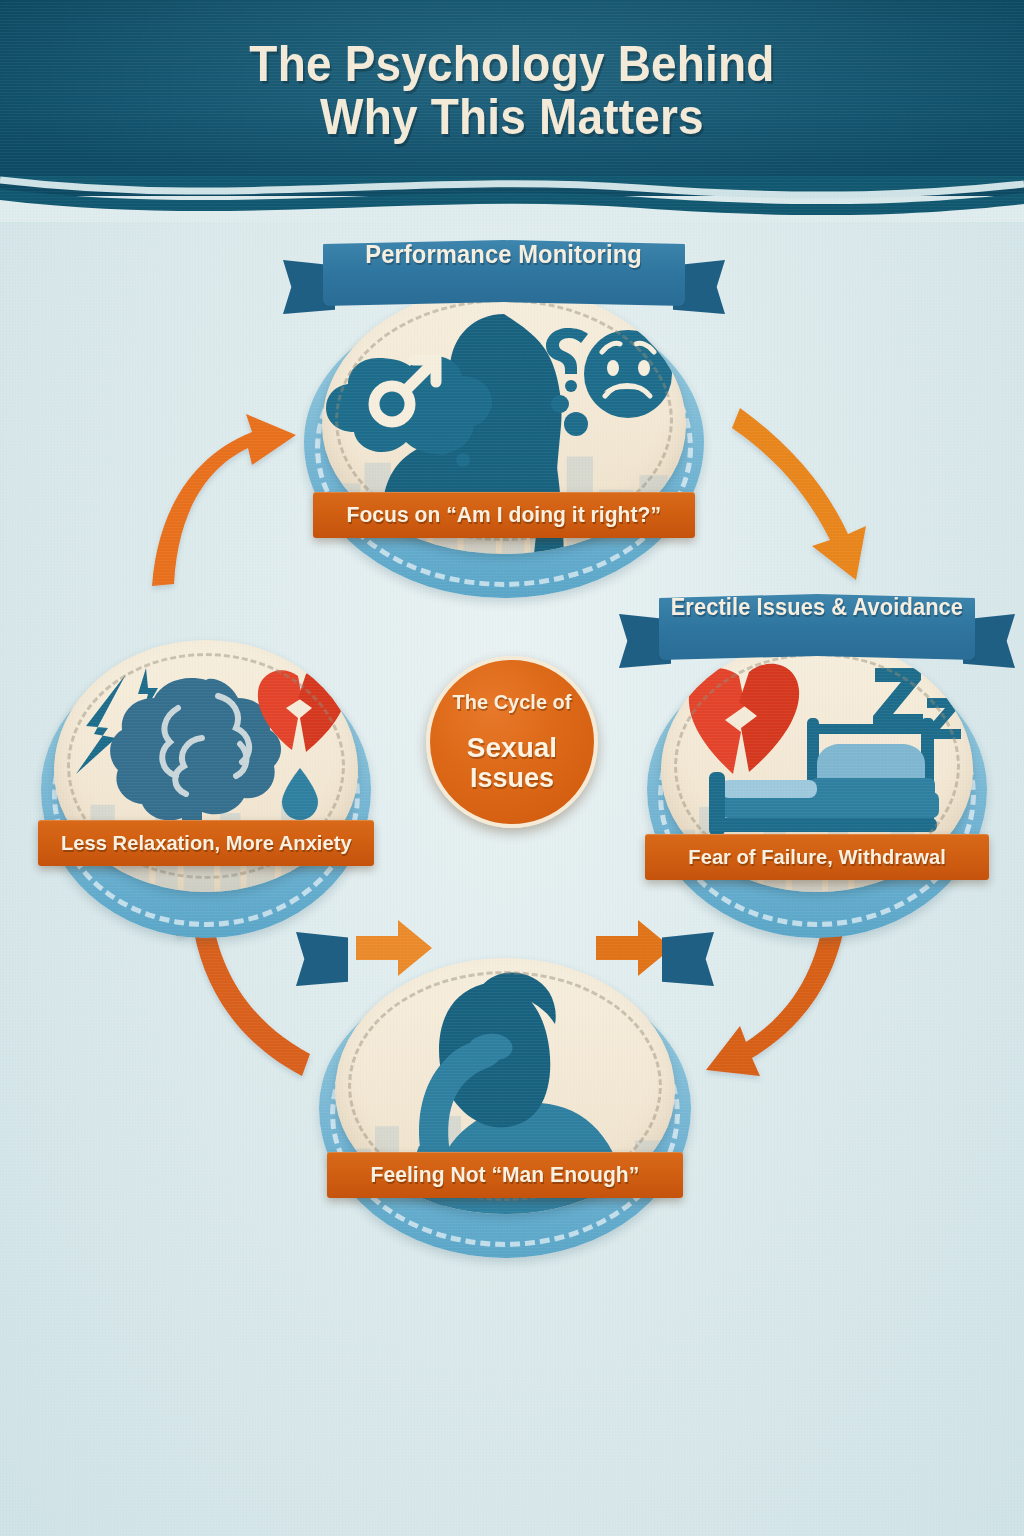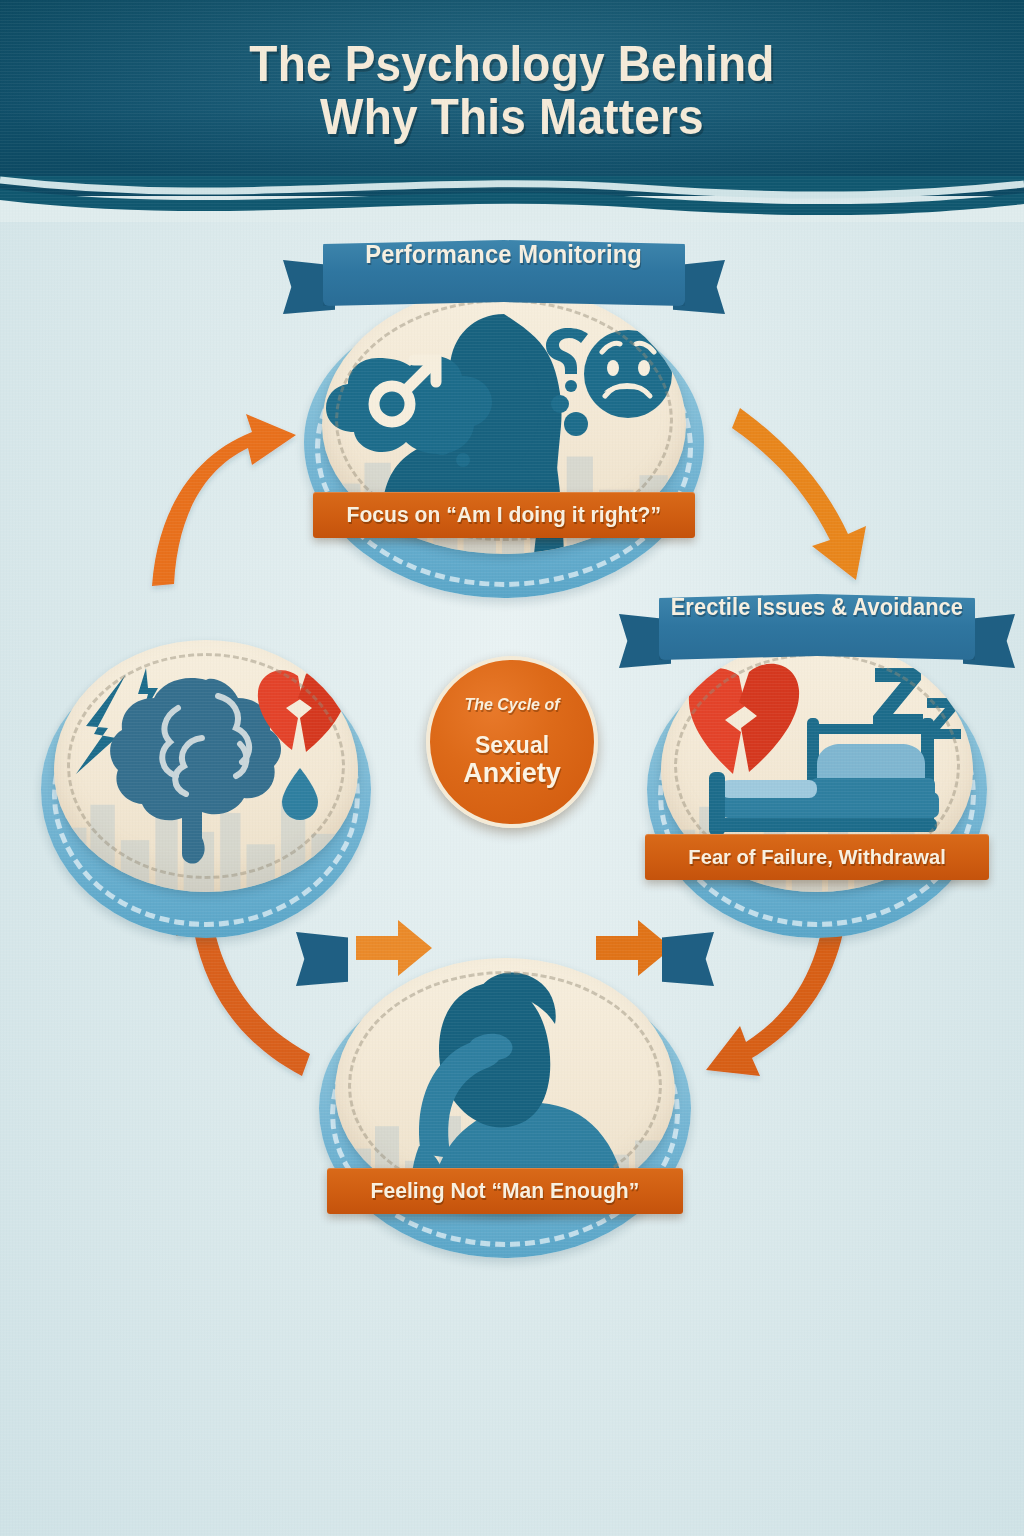--- a/index.html
+++ b/index.html
@@ -131,22 +131,22 @@
   .hub{
     position:absolute;left:426px;top:460px;width:172px;height:172px;z-index:9;
   }
   .hub .ring{
     position:absolute;inset:0;border-radius:50%;
     border:4px solid #f4ead6;
     background:radial-gradient(circle at 38% 30%, #e8792a 0%, #dd6a19 40%, #d0590d 100%);
     box-shadow:0 5px 12px rgba(70,35,0,.3);
     display:flex;flex-direction:column;align-items:center;justify-content:center;
   }
-  .hub .t1{color:#f8efdd;font-size:16px;font-weight:700;line-height:1.12;text-shadow:1px 2px 0 rgba(90,40,0,.4);font-style:italic;}
-  .hub .t2{color:#fbf3e3;font-size:23px;font-weight:700;line-height:1.1;text-shadow:1px 2px 0 rgba(90,40,0,.4);margin-top:20px;}
+  .hub .t1{color:#f8efdd;font-size:20px;font-weight:700;line-height:1.12;text-shadow:1px 2px 0 rgba(90,40,0,.4);}
+  .hub .t2{color:#fbf3e3;font-size:28px;font-weight:700;line-height:1.1;text-shadow:1px 2px 0 rgba(90,40,0,.4);margin-top:20px;}
   .hub .t3{color:#fbf3e3;font-size:27px;font-weight:700;line-height:1.1;text-shadow:1px 2px 0 rgba(90,40,0,.4);}
 </style>
 </head>
 <body>
 
 <div class="page">
 
   <div class="header">
     <div class="hdr-shade"></div>
     <div class="header-title">
@@ -305,20 +305,23 @@
             <path d="M244,36 c-16,-12 -38,-4 -40,16 c-2,20 14,42 34,58 l6,-32 l-12,-10 l16,-10 Z" fill="#e3432a"></path>
             <path d="M252,34 c16,-12 38,-6 40,14 c2,22 -18,46 -40,64 l-6,-34 l12,-10 l-14,-10 Z" fill="#d5381f"></path>
           </g>
 
           <g>
             <path d="M246,128 c0,0 -18,22 -18,34 c0,10 8,18 18,18 c10,0 18,-8 18,-18 c0,-12 -18,-34 -18,-34 Z" fill="#2f7fa0"></path>
           </g>
         </svg>
         <div class="dash"></div>
       </div>
+      <div class="caption" style="top:226px;">
+        <span style="font-size:21px;">Less Relaxation, More Anxiety</span>
+      </div>
     </div>
 
     <div class="card" style="left:634px;top:398px;width:366px;height:320px;--dw:340px;--dh:286px;--mw:312px;--mh:252px;--rw:352px;--cw:344px;">
       <div class="disc">
           <div class="disc-ring"></div>
         </div>
       <div class="medallion">
         <svg class="skyline" viewBox="0 0 310 150" preserveAspectRatio="none">
           <g fill="#b9c8cc">
             <rect x="2" y="90" width="32" height="60"></rect>
@@ -403,27 +406,27 @@
 
             <path d="M84,188 c14,4 24,18 26,36 c2,12 0,22 -4,32 l-30,0 c-2,-24 0,-48 8,-68 Z" fill="#2f7fa0"></path>
           </g>
         </svg>
         <div class="dash"></div>
       </div>
       <div class="ribbon">
         <div class="tail-l"></div>
         <div class="tail-r"></div>
       </div>
-      <div class="caption" style="top:256px;justify-content:center;">
+      <div class="caption" style="top:240px;justify-content:center;">
         <span>Feeling Not “Man Enough”</span>
       </div>
     </div>
 
     <div class="hub">
       <div class="ring">
         <div class="t1">The Cycle of</div>
         <div class="t2">Sexual</div>
-        <div class="t3">Anxiety</div>
+        <div class="t3">Issues</div>
       </div>
     </div>
 
   </div>
 </div>
 
 </body></html>

